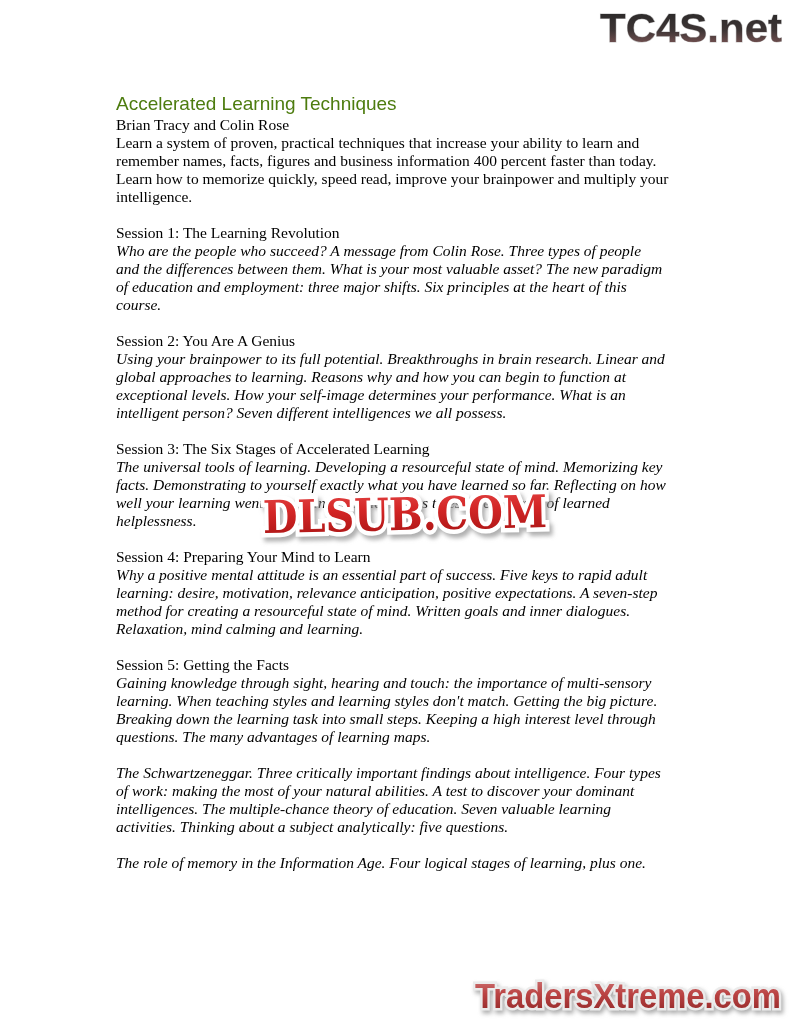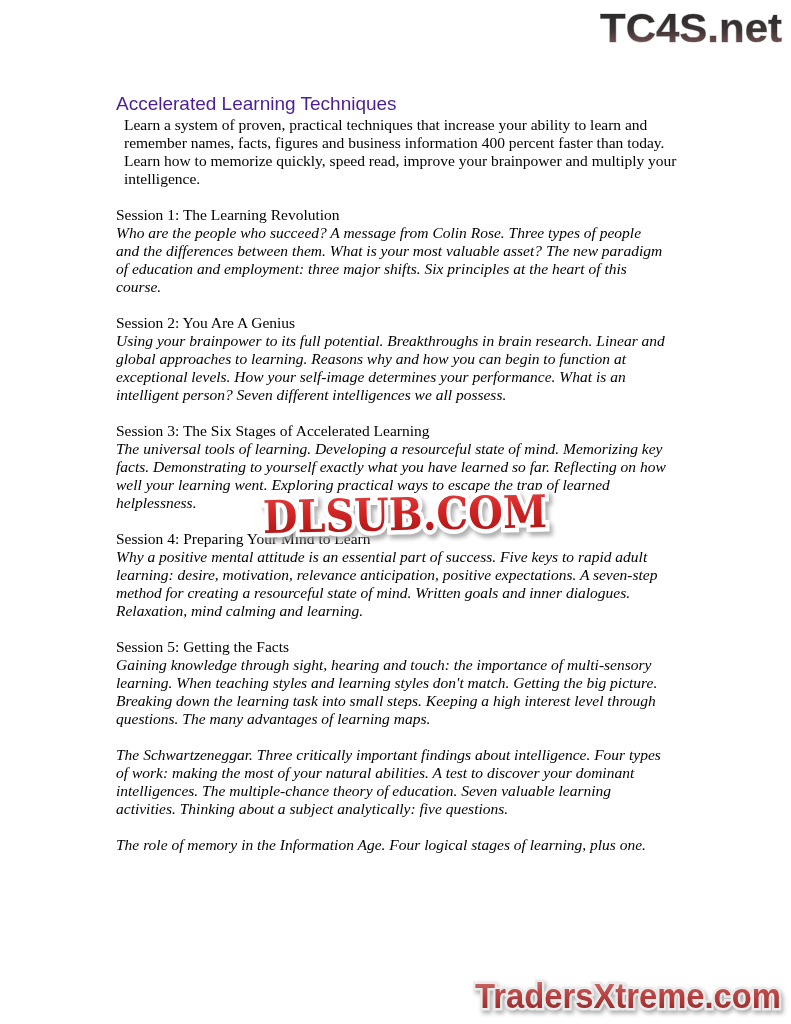--- a/index.html
+++ b/index.html
@@ -15,33 +15,33 @@
     position: absolute;
     left: 116px;
     top: 92px;
     width: 580px;
     color: #000000;
   }
   .doc-title {
     font-family: "Liberation Sans", sans-serif;
     font-size: 19px;
     line-height: 23px;
-    color: #4c1d95;
+    color: #4d7c0f;
     margin: 0 0 1px 0;
   }
   .meta-line {
     font-size: 15.5px;
     line-height: 18px;
   }
   .format-note { font-style: italic; }
   .para {
     font-size: 15.5px;
     line-height: 18px;
     white-space: pre-line;
-    margin: 0 0 18px 8px;
+    margin: 0 0 18px 0;
   }
   .session { margin: 0 0 18px 0; }
   .session-heading {
     font-size: 15.5px;
     line-height: 18px;
     font-weight: normal;
   }
   .session-body {
     font-size: 15.5px;
     line-height: 18px;
@@ -77,20 +77,21 @@
         <stop offset="0%" stop-color="#262626"></stop>
         <stop offset="55%" stop-color="#3d3535"></stop>
         <stop offset="100%" stop-color="#8a5c5c"></stop>
       </linearGradient>
     </defs>
     <text x="99" y="40" text-anchor="middle" font-family="Liberation Sans, sans-serif" font-weight="bold" font-size="40" textLength="182" lengthAdjust="spacingAndGlyphs" fill="url(#gradTop)" stroke="#c4c4c4" stroke-width="1" paint-order="stroke">TC4S.net</text>
   </svg>
 
   <div class="content">
     <div class="doc-title">Accelerated Learning Techniques</div>
+    <div class="meta-line">Brian Tracy and Colin Rose</div>
     <div class="para">Learn a system of proven, practical techniques that increase your ability to learn and
 remember names, facts, figures and business information 400 percent faster than today.
 Learn how to memorize quickly, speed read, improve your brainpower and multiply your
 intelligence.</div>
 
     <div class="session">
       <div class="session-heading">Session 1: The Learning Revolution</div>
       <div class="session-body">Who are the people who succeed? A message from Colin Rose. Three types of people
 and the differences between them. What is your most valuable asset? The new paradigm
 of education and employment: three major shifts. Six principles at the heart of this

